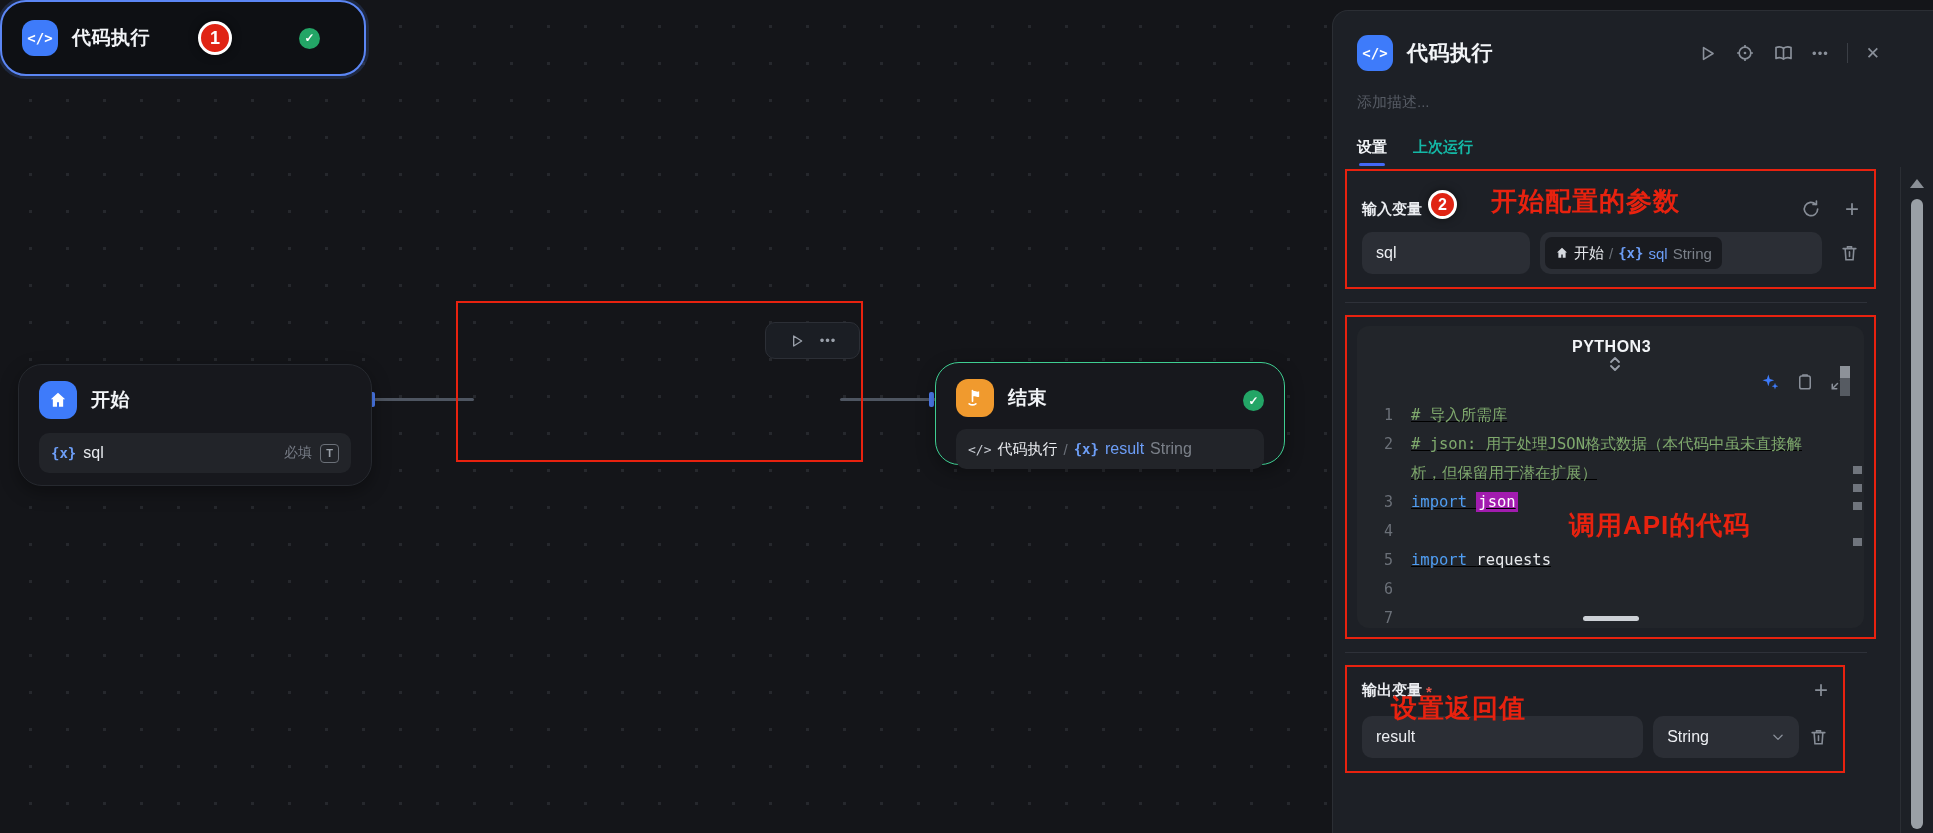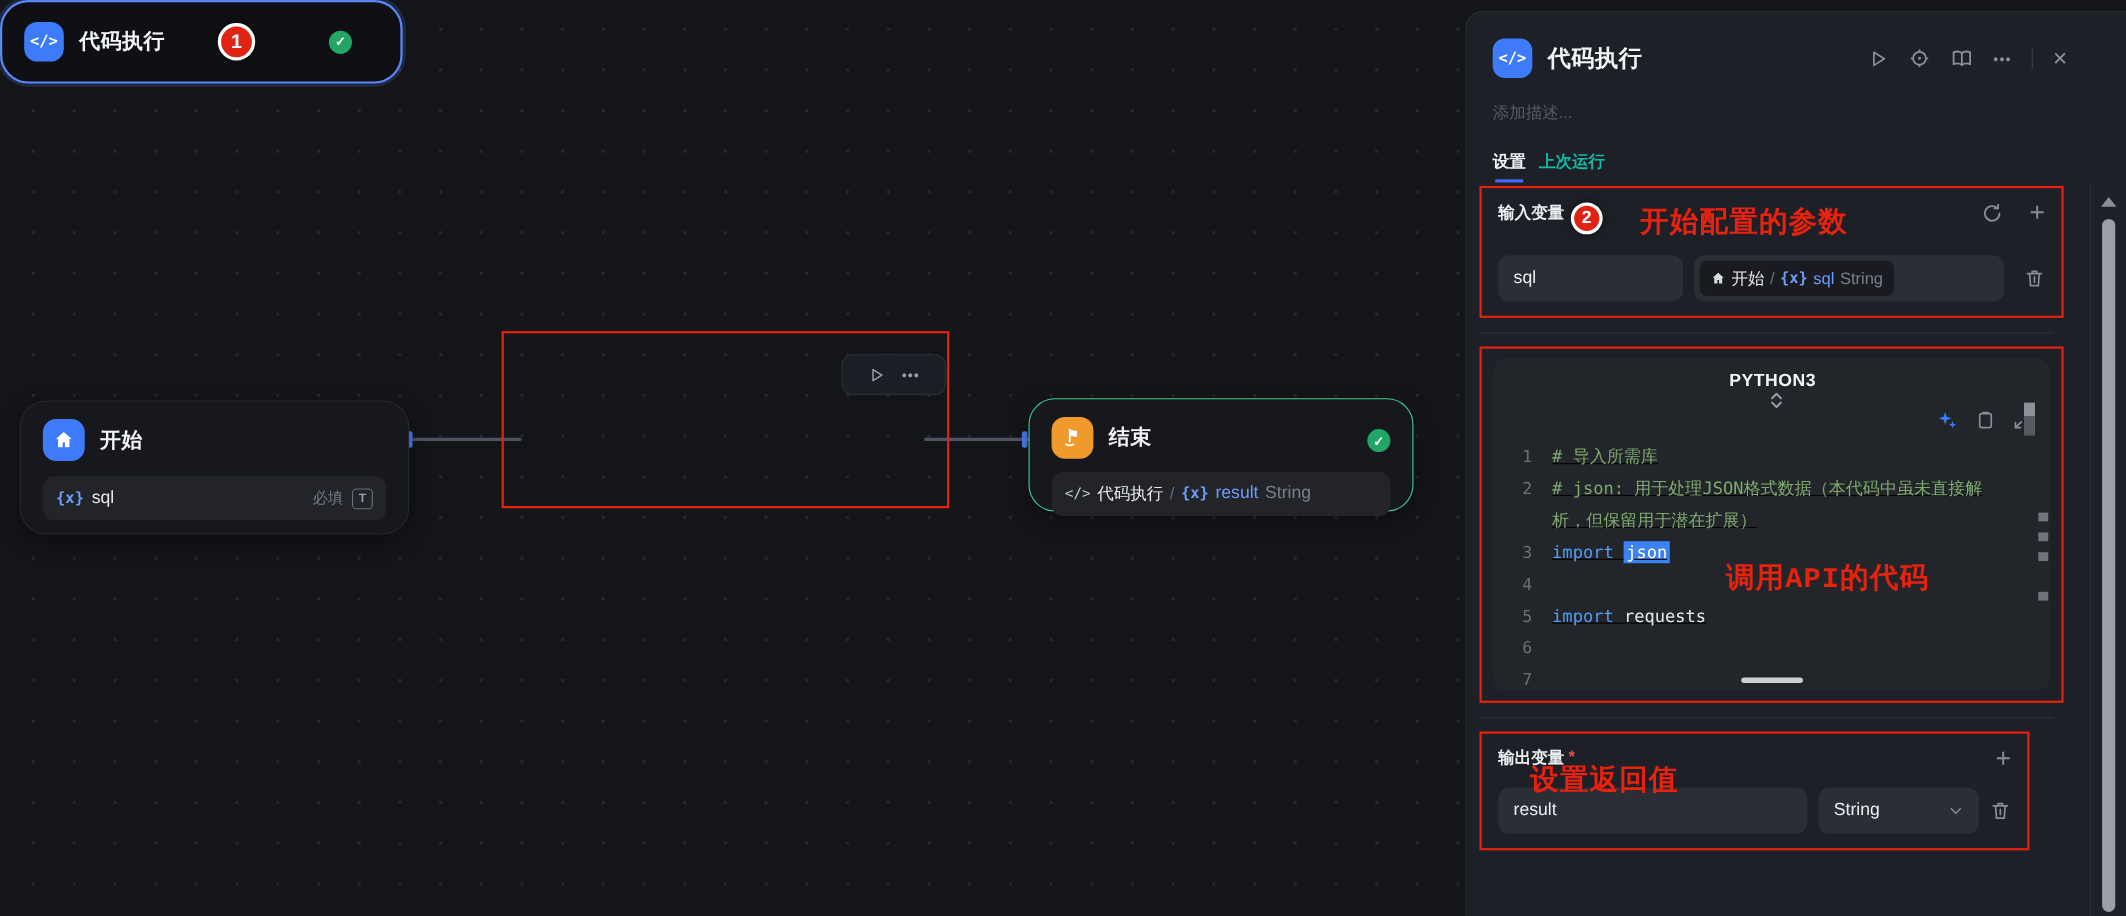--- a/index.html
+++ b/index.html
@@ -64,47 +64,47 @@
     display:flex; align-items:center; padding:0 12px; gap:6px; white-space:nowrap; overflow:hidden; }
   .ref-prefix { color:#c7cbd2; font-size:13px; font-family:"DejaVu Sans Mono", monospace; }
   .ref-node { color:#e8eaee; font-size:15px; }
   .ref-sep { color:#6b7078; font-size:15px; }
   .ref-var { color:#6d9ef7; font-size:16px; }
   .ref-type { color:#7b8089; font-size:16px; }
 
   
   .red-rect { position:absolute; border:2.5px solid #e8220f; z-index:4; pointer-events:none; }
   #rect-code-node { left:456px; top:301px; width:407px; height:161px; }
-  .red-text { color:#e8220f; font-weight:700; font-size:26px; letter-spacing:1px; white-space:nowrap;font-family:Liberation Mono, monospace; }
+  .red-text { color:#e8220f; font-weight:700; font-size:26px; letter-spacing:1px; white-space:nowrap; }
 
   
   #panel { position:absolute; left:1332px; top:10px; width:601px; height:823px;
     background:#1d2026; border-radius:16px 0 0 0; border-left:1px solid #2b2e34;
     border-top:1px solid #2b2e34; z-index:10; }
   #panel-inner { position:absolute; inset:0 33px 0 0; overflow:hidden; }
 
   #panel-header { display:flex; align-items:center; margin:24px 20px 0 24px; }
   #panel-icon { width:36px; height:36px; border-radius:11px; background:#3e7bfa;
     display:flex; align-items:center; justify-content:center; }
   #panel-title { color:#f2f4f7; font-size:21px; font-weight:700; margin-left:14px; letter-spacing:.5px; }
   #header-actions { margin-left:auto; display:flex; align-items:center; gap:18px; color:#8a909a; }
   .h-divider { width:1px; height:20px; background:#3a3e45; }
   .icon-btn { display:flex; align-items:center; justify-content:center; cursor:pointer; }
 
   #panel-desc { margin:22px 24px 0; color:#565b64; font-size:15px; }
 
-  #tabs { display:flex; gap:12px; margin:26px 24px 0; }
+  #tabs { display:flex; gap:26px; margin:26px 24px 0; }
   .tab { font-size:15px; font-weight:700; color:#14b8a6; padding-bottom:9px; position:relative; }
   .tab.active { color:#f2f4f7; }
   .tab.active::after { content:""; position:absolute; left:2px; right:2px; bottom:0;
     height:3px; background:#4468f5; border-radius:2px; }
 
   .section-box { margin:3px 24px 0 12px; border:2.5px solid #e8220f; padding:13px 15px;
     position:relative; }
-  .section-label-row { display:flex; align-items:flex-start; }
+  .section-label-row { display:flex; align-items:flex-end; }
   .section-label { color:#eceef2; font-size:15px; font-weight:700; }
   .req-star { color:#e8554a; font-weight:700; font-size:15px; margin-left:4px; }
   .row-icons { margin-left:auto; display:flex; align-items:center; gap:24px; color:#878d97; }
   .plus-glyph { font-size:24px; font-weight:400; line-height:20px; color:#878d97; }
 
   .io-row { display:flex; align-items:center; margin-top:13px; gap:10px; }
   .text-input { height:42px; background:#2b2e35; border:none; border-radius:10px; color:#eceef2;
     font-size:16px; padding:0 14px; font-family:"Liberation Sans", sans-serif; outline:none; }
   #input-sql { width:168px; }
   .ref-field { width:282px; height:42px; background:#2b2e35; border-radius:10px;
@@ -124,21 +124,21 @@
   #code-actions { margin-left:auto; display:flex; align-items:center; gap:16px; color:#8a909a; }
   #code-body { margin-top:5px; font-family:"DejaVu Sans Mono", monospace; font-size:15.5px;
     line-height:29px; padding-right:54px; }
   .code-line { display:flex; }
   .line-num { width:36px; text-align:right; color:#6b7078; flex:0 0 auto; margin-right:18px;
     font-size:15px; }
   .line-code { flex:1; white-space:pre-wrap; word-break:break-all; min-height:29px;text-decoration:underline; }
   .tok-comment { color:#7fa96d; }
   .tok-keyword { color:#4f9df2; }
   .tok-plain { color:#e8eaed; }
-  .tok-highlight { color:#fff; background:#3b82f6; padding:1px 2px; }
+  .tok-highlight { color:#fff; background:#a21caf; padding:1px 2px; }
   #code-scrollbar { position:absolute; right:14px; top:40px; width:10px; height:230px; }
   #code-scroll-thumb { width:10px; height:30px; background:linear-gradient(#8d9299 0 12px, #565b62 12px 100%); }
   .ruler-mark { position:absolute; right:2px; width:9px; height:8px; background:#70757d; }
   #code-drag-handle { position:absolute; bottom:7px; left:50%; margin-left:-28px; width:56px; height:5px;
     border-radius:3px; background:#cdd1d6; }
   #code-annotation { position:absolute; left:212px; top:182px; }
 
   
   #output-annotation { position:absolute; left:44px; top:24px; }
   #result-input { width:290px; }

